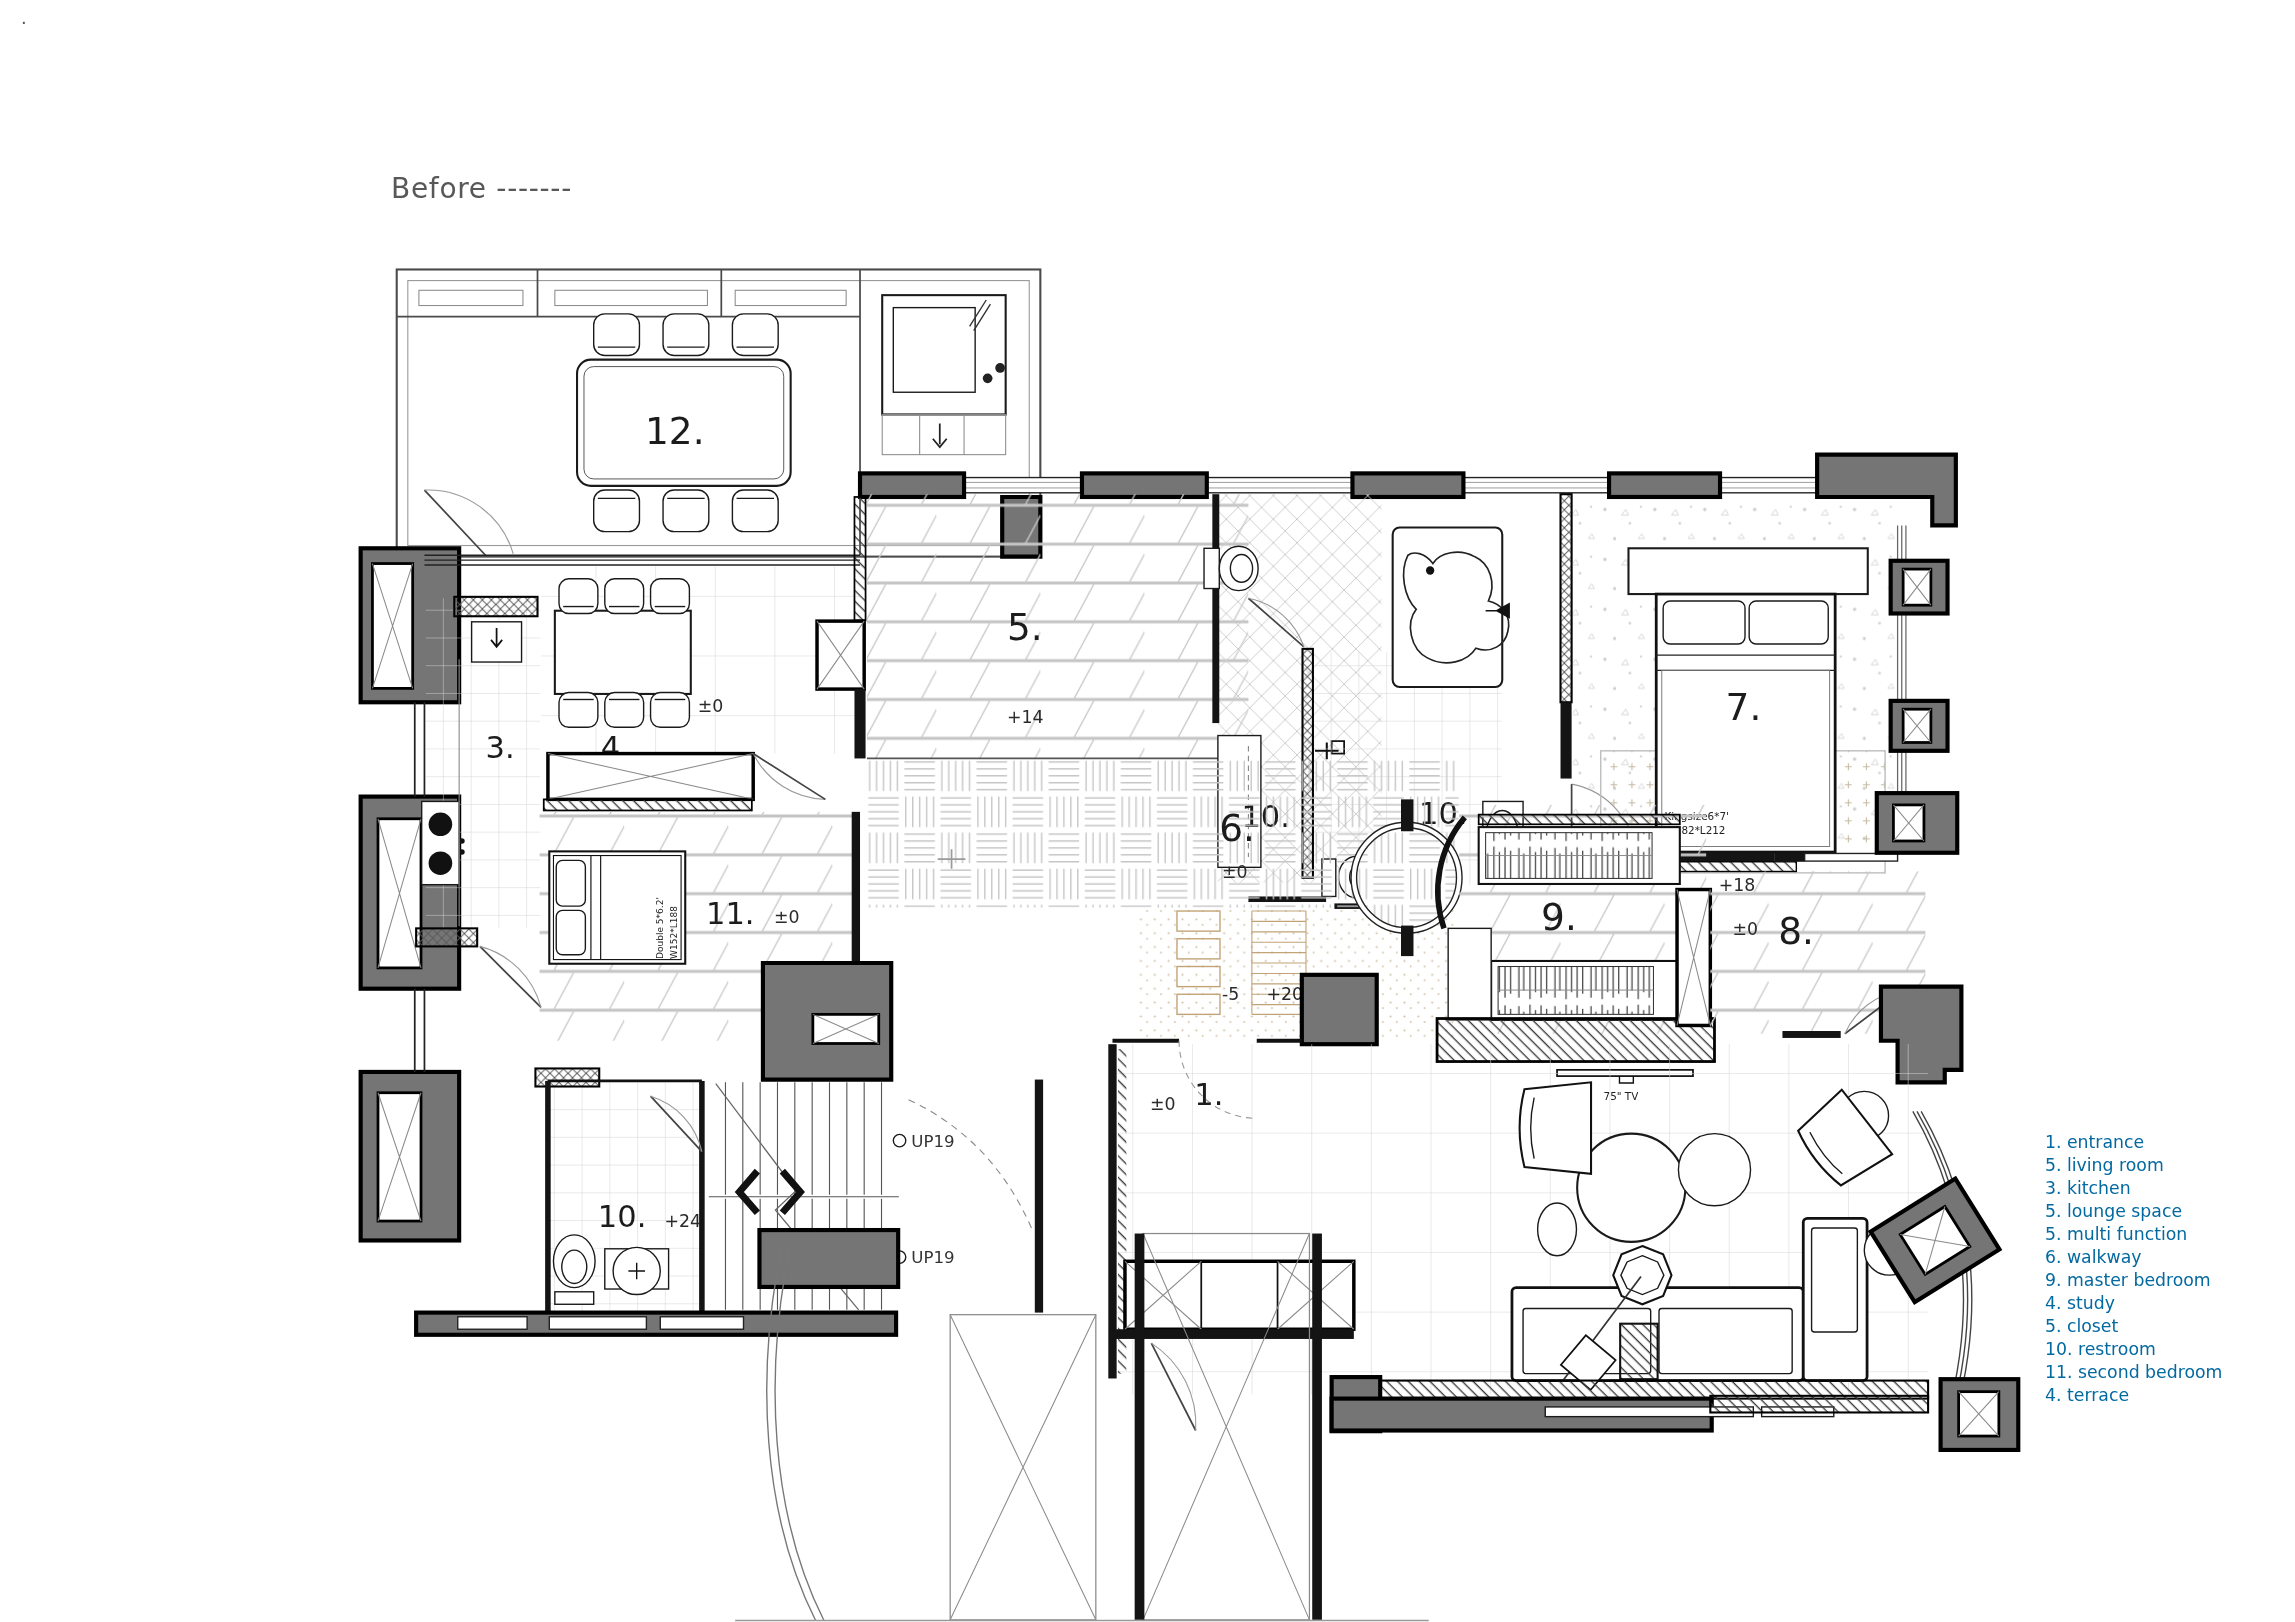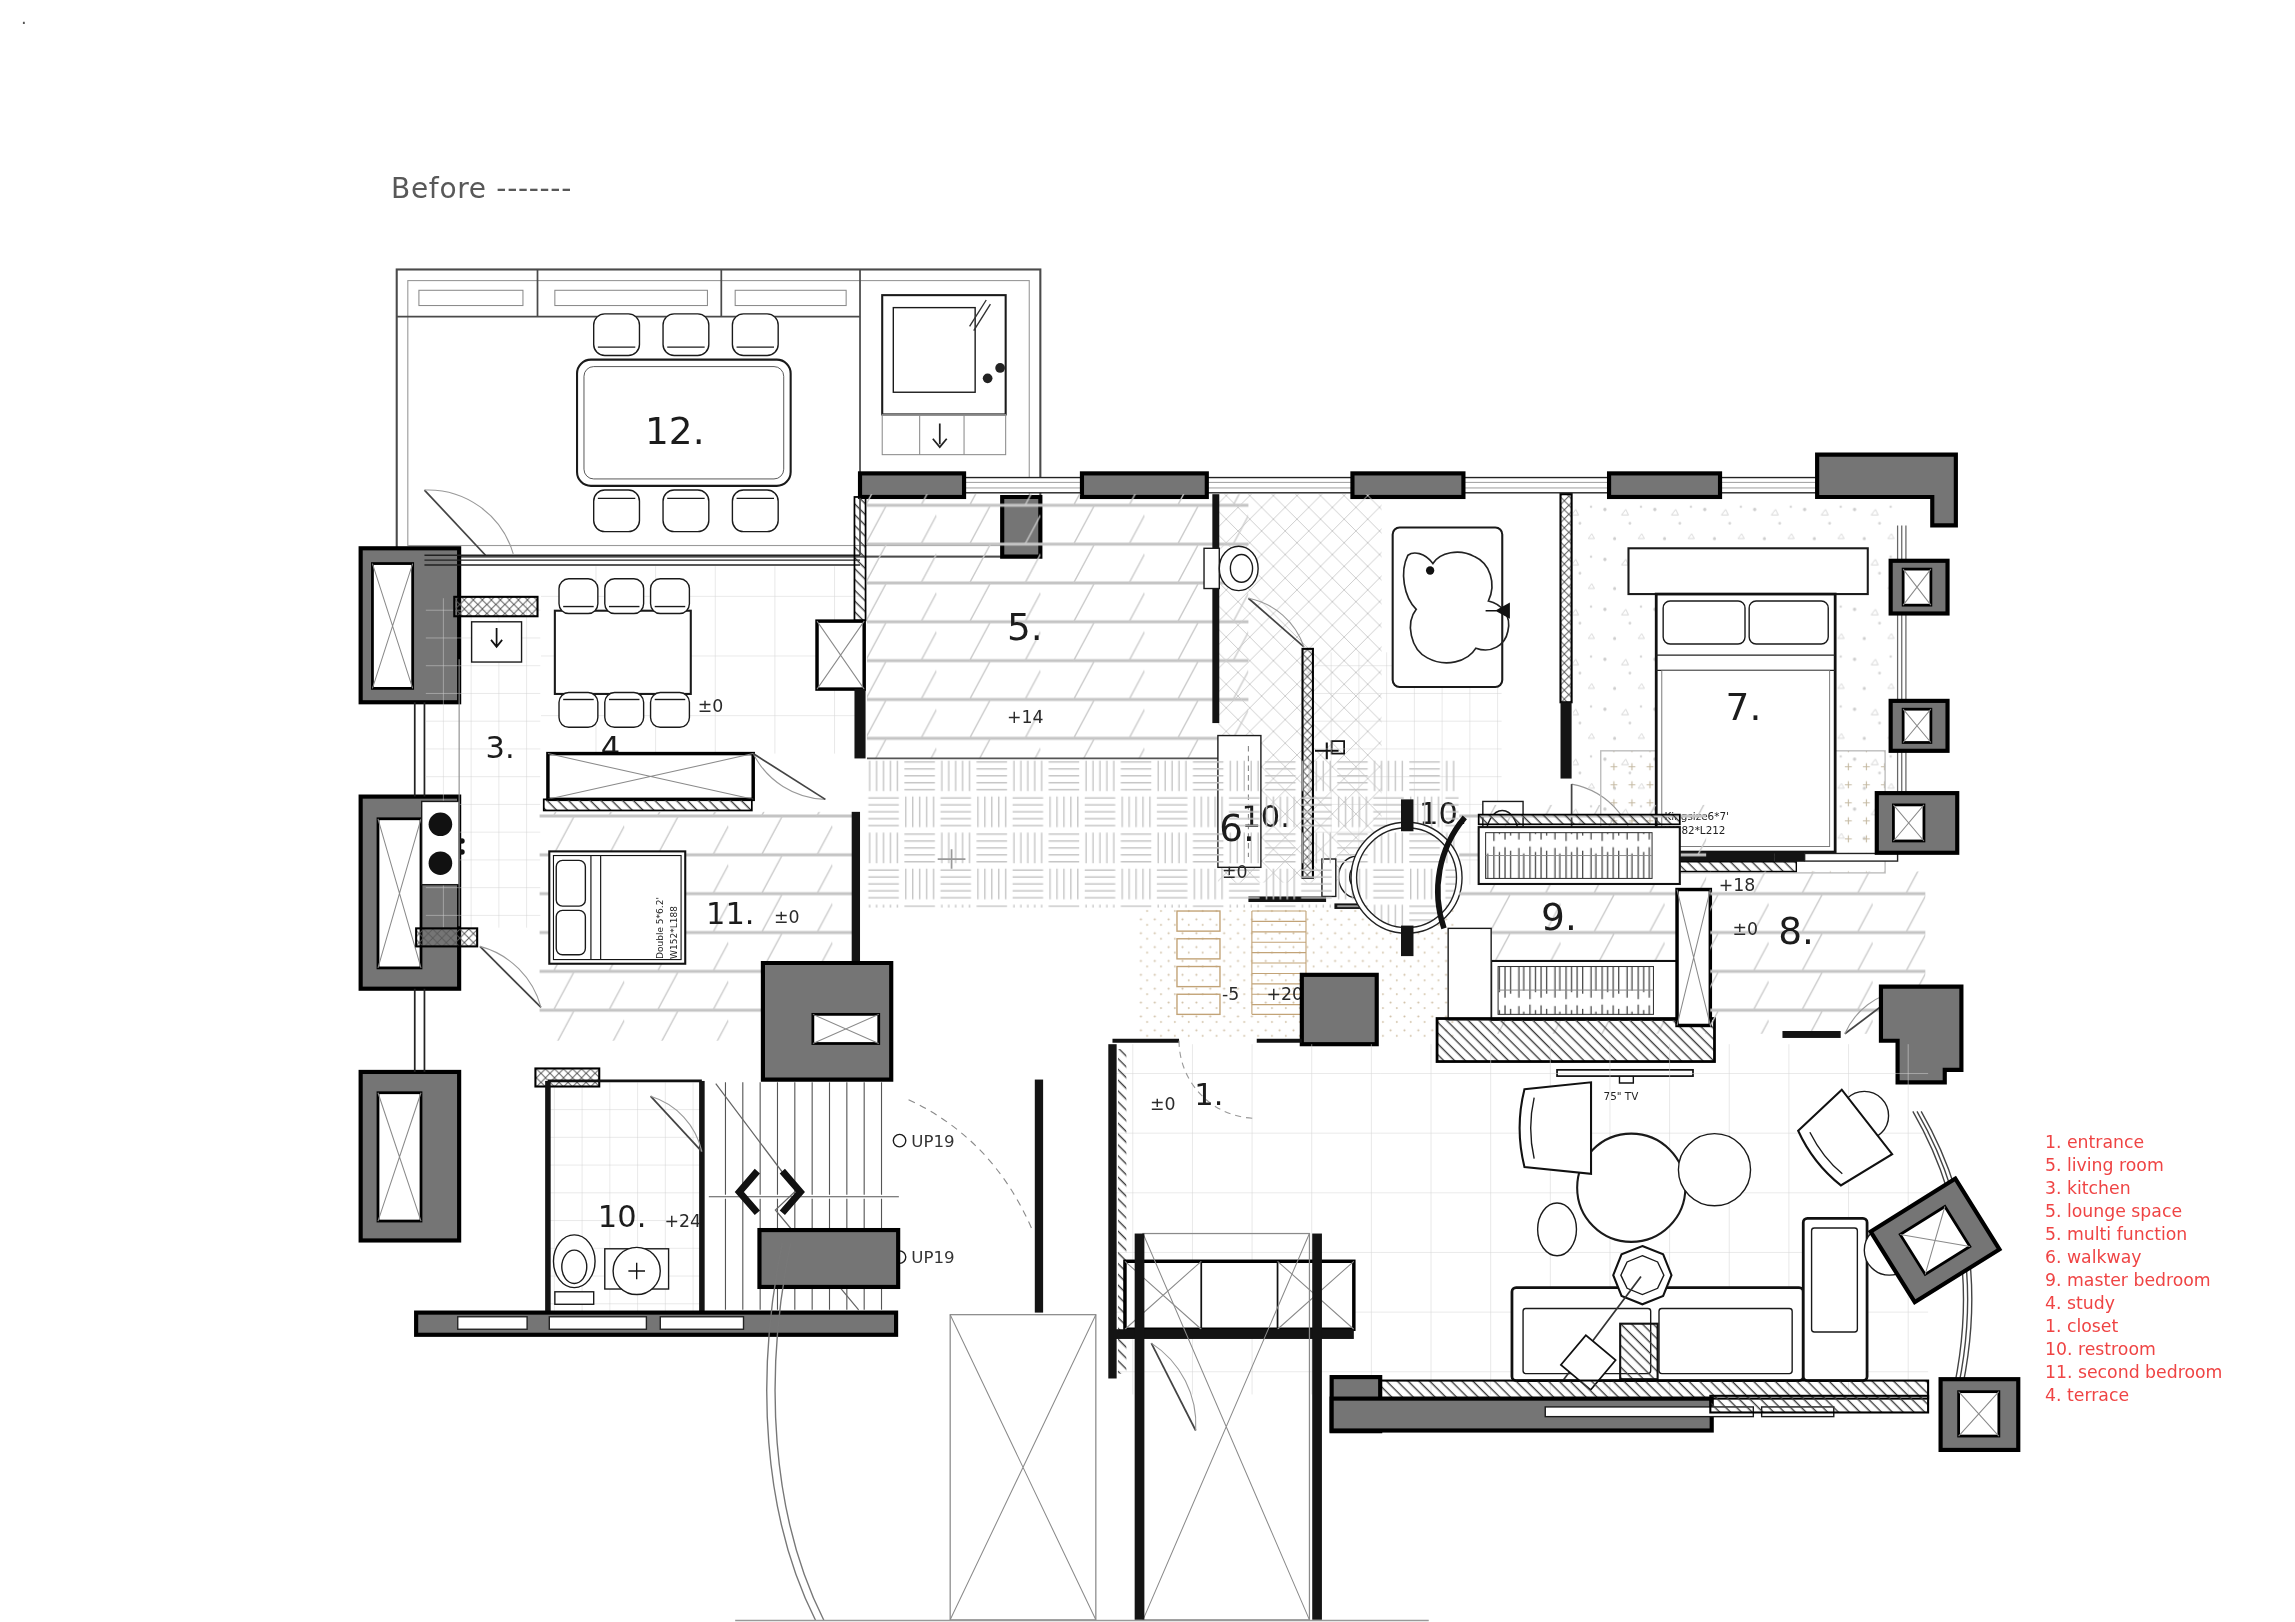--- a/index.html
+++ b/index.html
@@ -1,19 +1,19 @@
 <!DOCTYPE html>
 <html style="font-size:11px"><head>
 <meta charset="utf-8">
 <style>
   html,body{margin:0;padding:0;background:#ffffff;width:2295px;height:1623px;overflow:hidden;}
   .page{position:relative;width:2295px;height:1623px;background:#fff;font-family:"DejaVu Sans",sans-serif;}
   .corner-mark{position:absolute;left:21px;top:7px;color:#555;font-size:18px;}
   .plan-title{position:absolute;left:391px;top:172px;font-size:28px;letter-spacing:0.7px;color:#585858;}
-  .legend{position:absolute;left:2045px;top:1131px;color:#ef4444;font-size:17.3px;line-height:23px;white-space:nowrap;}
+  .legend{position:absolute;left:2045px;top:1131px;color:#0369a1;font-size:17.3px;line-height:23px;white-space:nowrap;}
   svg text{font-family:"DejaVu Sans",sans-serif;fill:#1c1c1c;}
   .rmnum{font-size:54px;}
   .rmnum-s{font-size:44px;}
   .lvl{font-size:25px;fill:#2a2a2a;}
   .tiny{font-size:15px;fill:#222;}
   .teeny{font-size:13px;fill:#222;}
   .up{font-size:24px;fill:#333;}
   .wall{fill:#757575;stroke:#000;stroke-width:6;}
   .wallb{fill:#141414;stroke:none;}
   .win{fill:#fff;stroke:#222;stroke-width:2;}
@@ -35,21 +35,21 @@
 
   <div class="legend">
     <div>1. entrance</div>
     <div>5. living room</div>
     <div>3. kitchen</div>
     <div>5. lounge space</div>
     <div>5. multi function</div>
     <div>6. walkway</div>
     <div>9. master bedroom</div>
     <div>4. study</div>
-    <div>1. closet</div>
+    <div>5. closet</div>
     <div>10. restroom</div>
     <div>11. second bedroom</div>
     <div>4. terrace</div>
   </div>
 
   <svg width="2295" height="1623" viewBox="0 0 3309 2339" style="position:absolute;left:0;top:0;">
     <defs>
       <pattern id="planks" width="150" height="56" patternUnits="userSpaceOnUse">
         <path d="M0 1 H150 M0 55 H150" stroke="#c4c4c4" stroke-width="2" fill="none"></path>
         <path d="M48 56 L78 0 M128 56 L158 0" stroke="#c9c9c9" stroke-width="2" fill="none"></path>

